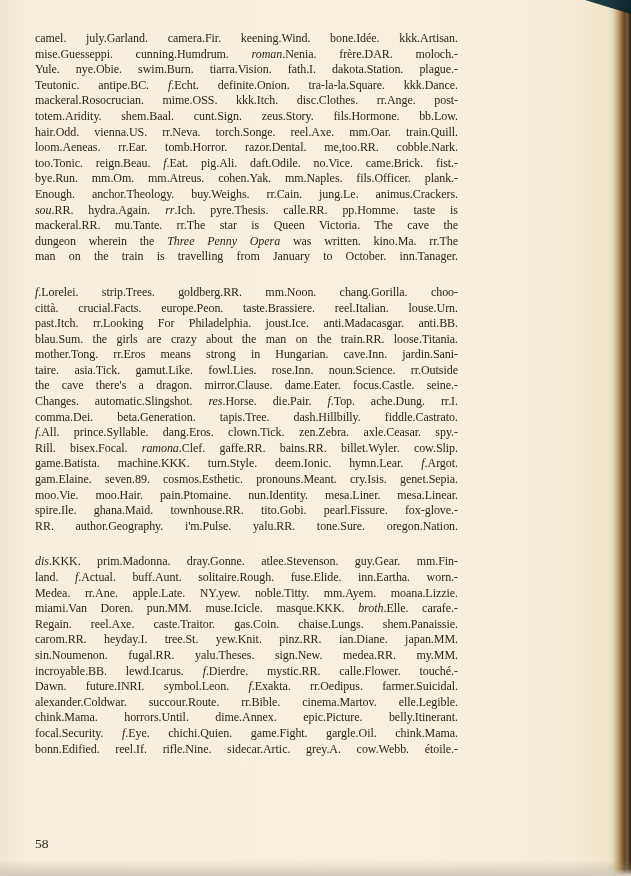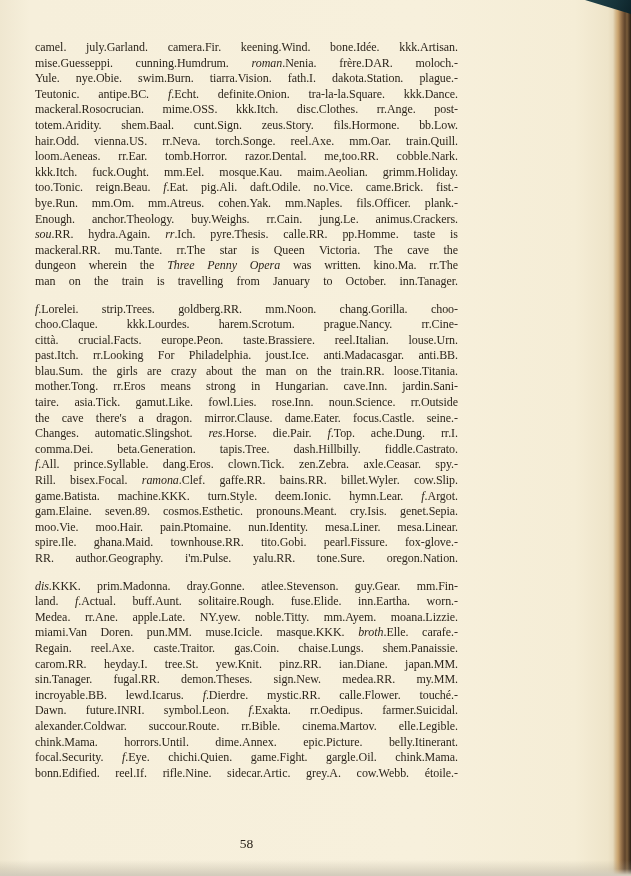--- a/index.html
+++ b/index.html
@@ -47,77 +47,75 @@
     left: 0; right: 0; bottom: 0;
     height: 16px;
     background: linear-gradient(to bottom,
       rgba(160,150,130,0) 0px,
       rgba(165,157,140,0.25) 9px,
       #d3ccbc 15px);
   }
   .page-text {
     position: absolute;
     left: 35px;
-    top: 40px;
+    top: 31px;
     width: 423px;
     font-size: 12px;
     line-height: 15.6px;
     letter-spacing: -0.05px;
     color: #2c251c;
   }
-  .para + .para { margin-top: 12px; }
+  .para + .para { margin-top: 20px; }
   .line {
     height: 15.6px;
     overflow: hidden;
     text-align: justify;
   }
   
   .line::after {
     content: "";
     display: inline-block;
     width: 100%;
     height: 0;
   }
   .line i { font-style: italic; }
   .page-number {
     position: absolute;
     left: 35px;
     top: 836px;
     width: 423px;
-    text-align: center;
+    text-align: left;
     font-size: 13.5px;
     color: #2c251c;
   }
 </style>
 </head>
 <body>
 
 <div class="book-page">
   <div class="page-text">
       <div class="para">
         <div class="line">camel. july.Garland. camera.Fir. keening.Wind. bone.Idée. kkk.Artisan.</div>
         <div class="line">mise.Guesseppi. cunning.Humdrum. <i>roman</i>.Nenia. frère.DAR. moloch.-</div>
         <div class="line">Yule. nye.Obie. swim.Burn. tiarra.Vision. fath.I. dakota.Station. plague.-</div>
         <div class="line">Teutonic. antipe.BC. <i>f</i>.Echt. definite.Onion. tra-la-la.Square. kkk.Dance.</div>
         <div class="line">mackeral.Rosocrucian. mime.OSS. kkk.Itch. disc.Clothes. rr.Ange. post-</div>
         <div class="line">totem.Aridity. shem.Baal. cunt.Sign. zeus.Story. fils.Hormone. bb.Low.</div>
         <div class="line">hair.Odd. vienna.US. rr.Neva. torch.Songe. reel.Axe. mm.Oar. train.Quill.</div>
         <div class="line">loom.Aeneas. rr.Ear. tomb.Horror. razor.Dental. me,too.RR. cobble.Nark.</div>
-        <div class="line">kkk.Itch. fuck.Ought. mm.Eel. mosque.Kau. maim.Aeolian. grimm.Holiday.</div>
         <div class="line">too.Tonic. reign.Beau. <i>f</i>.Eat. pig.Ali. daft.Odile. no.Vice. came.Brick. fist.-</div>
         <div class="line">bye.Run. mm.Om. mm.Atreus. cohen.Yak. mm.Naples. fils.Officer. plank.-</div>
         <div class="line">Enough. anchor.Theology. buy.Weighs. rr.Cain. jung.Le. animus.Crackers.</div>
         <div class="line"><i>sou</i>.RR. hydra.Again. <i>rr</i>.Ich. pyre.Thesis. calle.RR. pp.Homme. taste is</div>
         <div class="line">mackeral.RR. mu.Tante. rr.The star is Queen Victoria. The cave the</div>
         <div class="line">dungeon wherein the <i>Three Penny Opera</i> was written. kino.Ma. rr.The</div>
         <div class="line">man on the train is travelling from January to October. inn.Tanager.</div>
       </div>
       <div class="para">
         <div class="line"><i>f</i>.Lorelei. strip.Trees. goldberg.RR. mm.Noon. chang.Gorilla. choo-</div>
-        <div class="line">choo.Claque. kkk.Lourdes. harem.Scrotum. prague.Nancy. rr.Cine-</div>
         <div class="line">città. crucial.Facts. europe.Peon. taste.Brassiere. reel.Italian. louse.Urn.</div>
         <div class="line">past.Itch. rr.Looking For Philadelphia. joust.Ice. anti.Madacasgar. anti.BB.</div>
         <div class="line">blau.Sum. the girls are crazy about the man on the train.RR. loose.Titania.</div>
         <div class="line">mother.Tong. rr.Eros means strong in Hungarian. cave.Inn. jardin.Sani-</div>
         <div class="line">taire. asia.Tick. gamut.Like. fowl.Lies. rose.Inn. noun.Science. rr.Outside</div>
         <div class="line">the cave there's a dragon. mirror.Clause. dame.Eater. focus.Castle. seine.-</div>
         <div class="line">Changes. automatic.Slingshot. <i>res</i>.Horse. die.Pair. <i>f</i>.Top. ache.Dung. rr.I.</div>
         <div class="line">comma.Dei. beta.Generation. tapis.Tree. dash.Hillbilly. fiddle.Castrato.</div>
         <div class="line"><i>f</i>.All. prince.Syllable. dang.Eros. clown.Tick. zen.Zebra. axle.Ceasar. spy.-</div>
         <div class="line">Rill. bisex.Focal. <i>ramona</i>.Clef. gaffe.RR. bains.RR. billet.Wyler. cow.Slip.</div>
@@ -127,21 +125,21 @@
         <div class="line">spire.Ile. ghana.Maid. townhouse.RR. tito.Gobi. pearl.Fissure. fox-glove.-</div>
         <div class="line">RR. author.Geography. i'm.Pulse. yalu.RR. tone.Sure. oregon.Nation.</div>
       </div>
       <div class="para">
         <div class="line"><i>dis</i>.KKK. prim.Madonna. dray.Gonne. atlee.Stevenson. guy.Gear. mm.Fin-</div>
         <div class="line">land. <i>f</i>.Actual. buff.Aunt. solitaire.Rough. fuse.Elide. inn.Eartha. worn.-</div>
         <div class="line">Medea. rr.Ane. apple.Late. NY.yew. noble.Titty. mm.Ayem. moana.Lizzie.</div>
         <div class="line">miami.Van Doren. pun.MM. muse.Icicle. masque.KKK. <i>broth</i>.Elle. carafe.-</div>
         <div class="line">Regain. reel.Axe. caste.Traitor. gas.Coin. chaise.Lungs. shem.Panaissie.</div>
         <div class="line">carom.RR. heyday.I. tree.St. yew.Knit. pinz.RR. ian.Diane. japan.MM.</div>
-        <div class="line">sin.Tanager. fugal.RR. demon.Theses. sign.New. medea.RR. my.MM.</div>
+        <div class="line">sin.Noumenon. fugal.RR. yalu.Theses. sign.New. medea.RR. my.MM.</div>
         <div class="line">incroyable.BB. lewd.Icarus. <i>f</i>.Dierdre. mystic.RR. calle.Flower. touché.-</div>
         <div class="line">Dawn. future.INRI. symbol.Leon. <i>f</i>.Exakta. rr.Oedipus. farmer.Suicidal.</div>
         <div class="line">alexander.Coldwar. succour.Route. rr.Bible. cinema.Martov. elle.Legible.</div>
         <div class="line">chink.Mama. horrors.Until. dime.Annex. epic.Picture. belly.Itinerant.</div>
         <div class="line">focal.Security. <i>f</i>.Eye. chichi.Quien. game.Fight. gargle.Oil. chink.Mama.</div>
         <div class="line">bonn.Edified. reel.If. rifle.Nine. sidecar.Artic. grey.A. cow.Webb. étoile.-</div>
       </div>
     </div>
   <div class="page-number">58</div>
   <div class="page-edge"></div>

